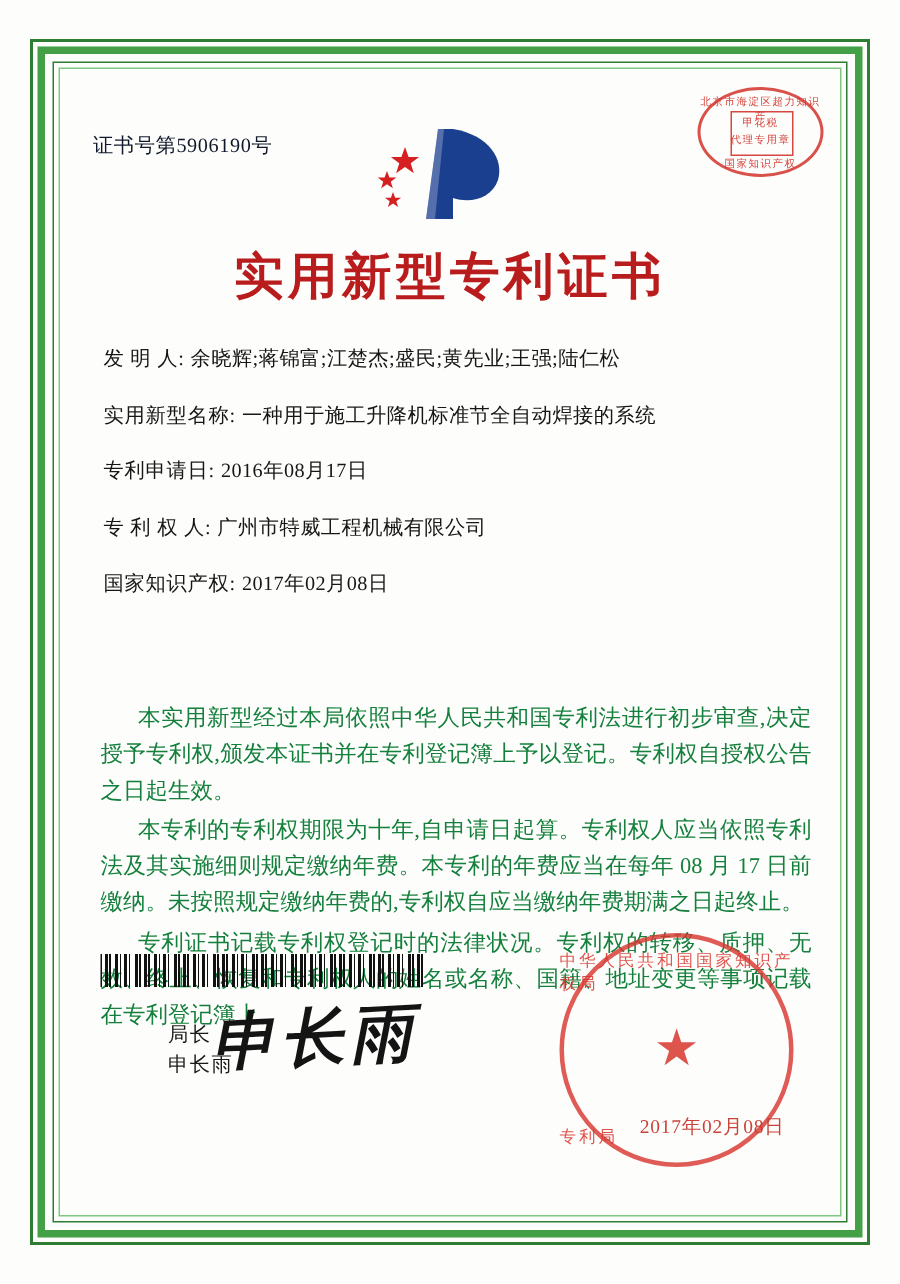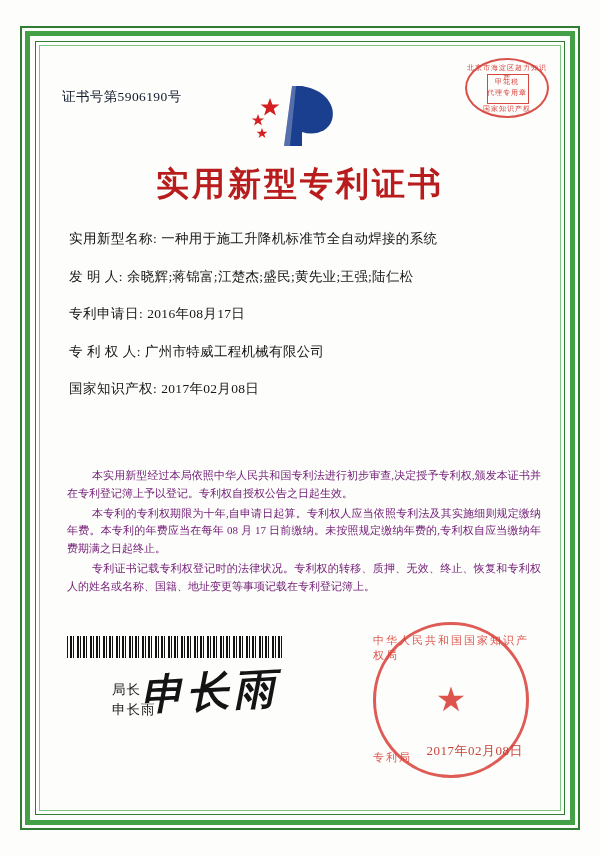--- a/index.html
+++ b/index.html
@@ -146,23 +146,23 @@
     margin-left: 4px;
     letter-spacing: 0.3px;
   }
 
   
   .body-text {
     position: absolute;
     left: 22px;
     right: 14px;
     top: 415px;
-    font-size: 11px;
+    font-size: 15px;
     line-height: 1.62;
-    color: #701a75;
+    color: #15803d;
     text-align: justify;
   }
   .body-text p {
     margin: 0 0 2px 0;
     text-indent: 25px;
   }
 
   
   .barcode {
     position: absolute;
@@ -293,26 +293,26 @@
       <div class="t t1">北京市海淀区超力知识产</div>
       <div class="t t2">甲花税</div>
       <div class="t t3">代理专用章</div>
       <div class="t t4">国家知识产权</div>
     </div>
 
     <div class="main-title">实用新型专利证书</div>
 
     <div class="fields">
       <div class="field-row">
+        <span class="field-label">发 明 人:</span>
+        <span class="field-value">余晓辉;蒋锦富;江楚杰;盛民;黄先业;王强;陆仁松</span>
+      </div>
+      <div class="field-row">
         <span class="field-label">实用新型名称:</span>
         <span class="field-value">一种用于施工升降机标准节全自动焊接的系统</span>
-      </div>
-      <div class="field-row">
-        <span class="field-label">发 明 人:</span>
-        <span class="field-value">余晓辉;蒋锦富;江楚杰;盛民;黄先业;王强;陆仁松</span>
       </div>
       <div class="field-row">
         <span class="field-label">专利申请日:</span>
         <span class="field-value">2016年08月17日</span>
       </div>
       <div class="field-row">
         <span class="field-label">专 利 权 人:</span>
         <span class="field-value">广州市特威工程机械有限公司</span>
       </div>
       <div class="field-row">

